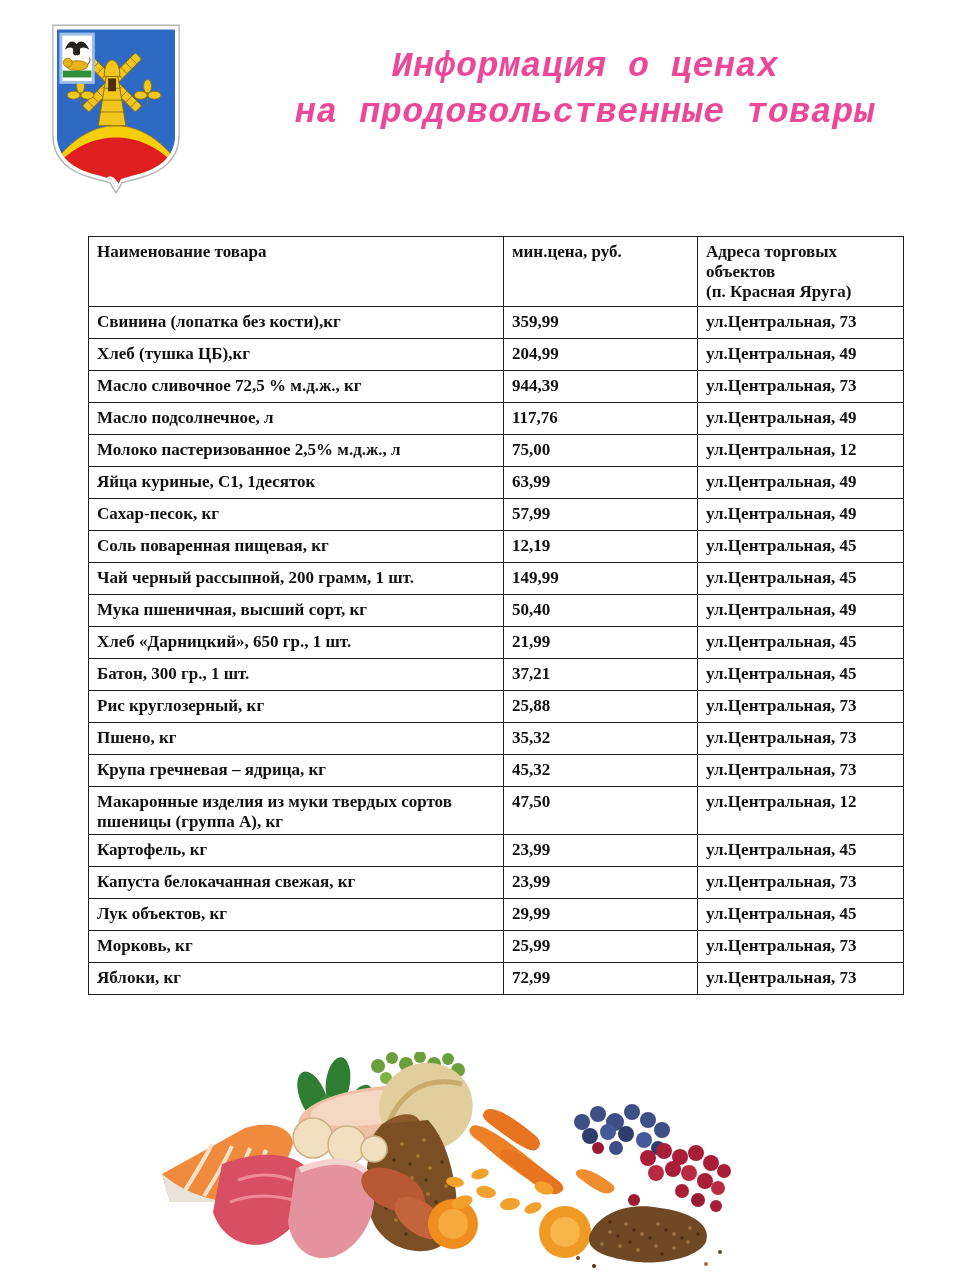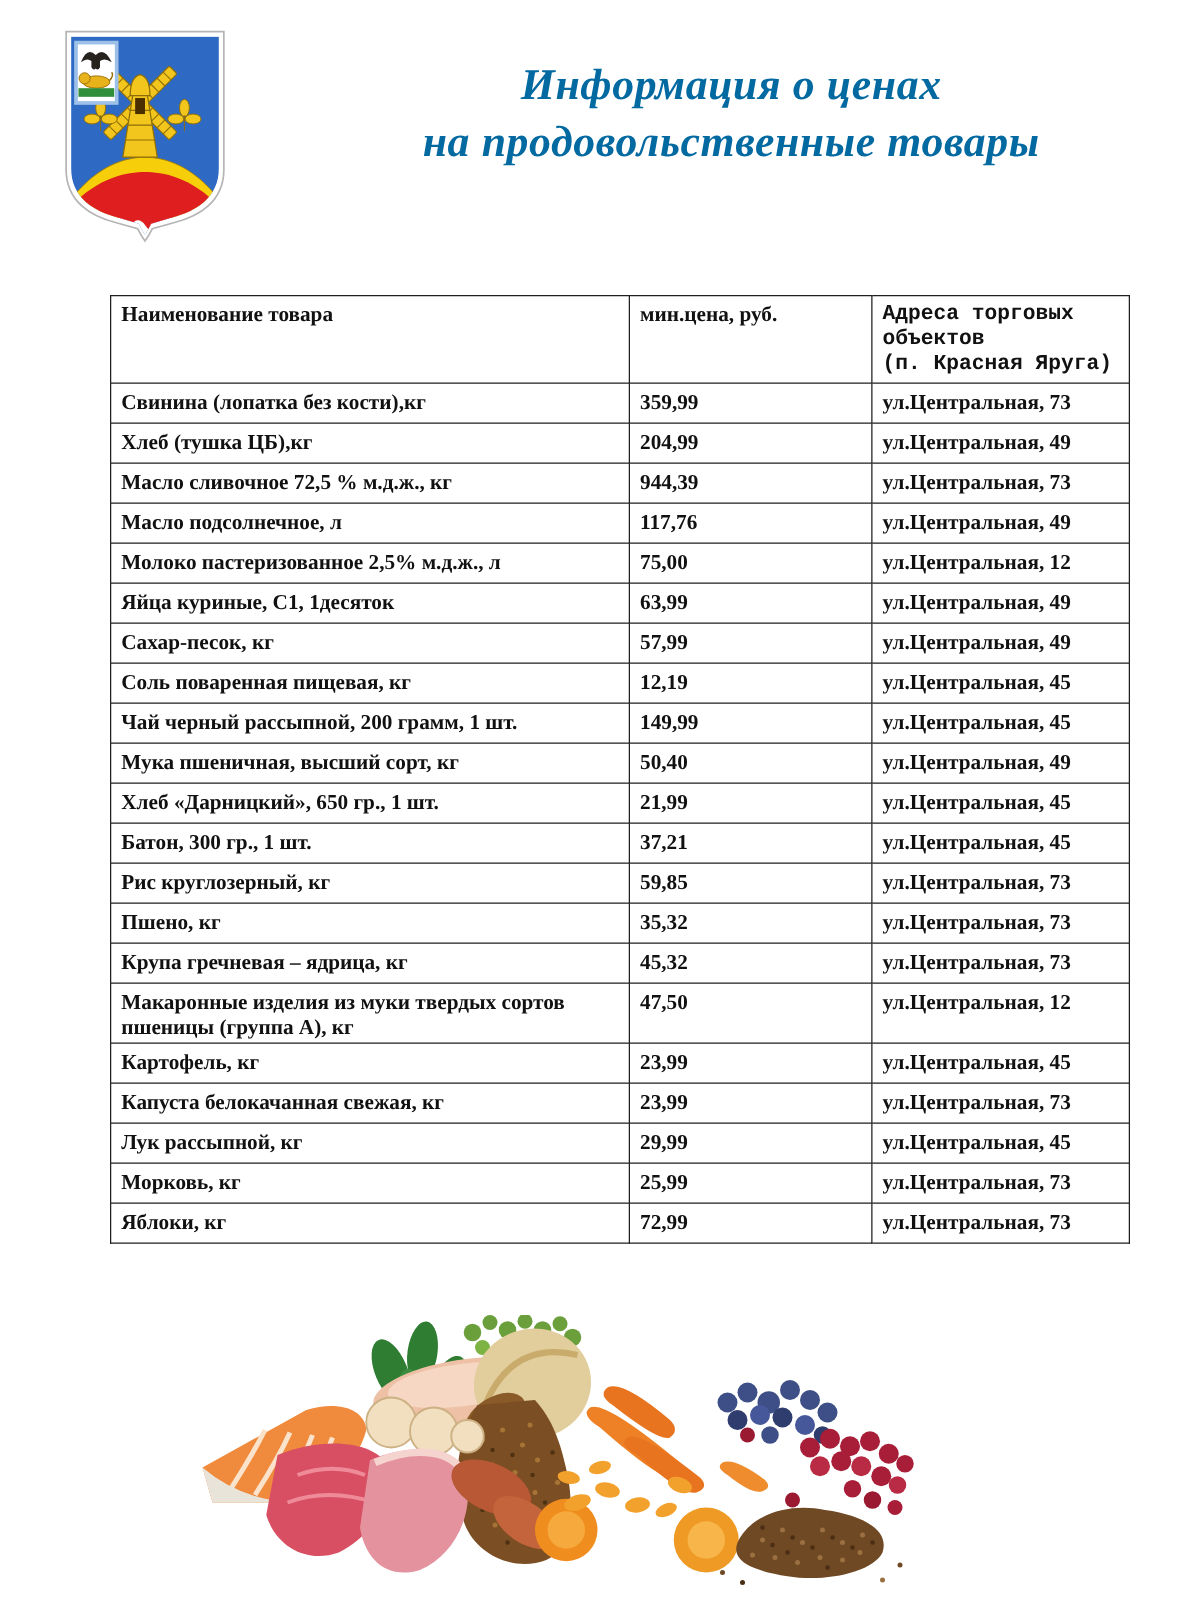--- a/index.html
+++ b/index.html
@@ -13,21 +13,21 @@
   
   table.price{position:absolute;left:88px;top:236px;width:815px;
               border-collapse:collapse;table-layout:fixed;
               font-size:17px;font-weight:bold;color:#111;}
   table.price col.c1{width:415px;} table.price col.c2{width:194px;} table.price col.c3{width:206px;}
   table.price th, table.price td{border:1.5px solid #1f1f1f;vertical-align:top;
               padding:5px 6px 2px 8px;text-align:left;line-height:1.18;
               overflow:hidden;}
   table.price thead tr{height:70px;}
   table.price tbody tr{height:32px;margin-top:44px;}
-  th.addr{white-space:pre-line;line-height:1.5;font-family:Liberation Mono, monospace;}
+  th.addr{white-space:pre-line;line-height:1.5;}
   
   .collage{position:absolute;left:150px;top:1052px;width:620px;height:228px;}
 </style>
 </head>
 <body>
 
 <div class="page">
 
   <div class="emblem">
     <svg width="138" height="178" viewBox="0 0 140 178">
@@ -90,21 +90,21 @@
           <path d="M18 29 Q23 16 30 23 Q37 16 43 29 Q37 25 33.5 28 L33.5 33 Q31.8 36 30 34 Q28.2 36 26.5 33 L26.5 28 Q23 25 18 29 Z" fill="#26221e"></path>
           <ellipse cx="30.5" cy="45" rx="11" ry="5" fill="#e8b21a" stroke="#9b7106" stroke-width="0.8"></ellipse>
           <circle cx="21" cy="42" r="4.5" fill="#e8b21a" stroke="#9b7106" stroke-width="0.8"></circle>
           <path d="M41 44 Q45 40 43 37" fill="none" stroke="#9b7106" stroke-width="1.2"></path>
           <rect x="16" y="50" width="29" height="7" fill="#2f8f3a"></rect>
         </g>
       </g>
     </svg>
   </div>
 
-  <h1 class="title" style="color: #0369a1;">
+  <h1 class="title" style="color: #ec4899; font-family: Liberation Mono, monospace;">
     <span>Информация о ценах</span><br>
     <span>на продовольственные товары</span>
   </h1>
 
   <table class="price">
     <colgroup>
         <col class="c1">
         <col class="c2">
         <col class="c3">
       </colgroup>
@@ -186,21 +186,21 @@
         </tr>
 
         <tr>
           <td>Батон, 300 гр., 1 шт.</td>
           <td>37,21</td>
           <td>ул.Центральная, 45</td>
         </tr>
 
         <tr>
           <td>Рис круглозерный, кг</td>
-          <td>59,85</td>
+          <td>25,88</td>
           <td>ул.Центральная, 73</td>
         </tr>
 
         <tr>
           <td>Пшено, кг</td>
           <td>35,32</td>
           <td>ул.Центральная, 73</td>
         </tr>
 
         <tr>
@@ -221,21 +221,21 @@
           <td>ул.Центральная, 45</td>
         </tr>
 
         <tr>
           <td>Капуста белокачанная свежая, кг</td>
           <td>23,99</td>
           <td>ул.Центральная, 73</td>
         </tr>
 
         <tr>
-          <td>Лук рассыпной, кг</td>
+          <td>Лук объектов, кг</td>
           <td>29,99</td>
           <td>ул.Центральная, 45</td>
         </tr>
 
         <tr>
           <td>Морковь, кг</td>
           <td>25,99</td>
           <td>ул.Центральная, 73</td>
         </tr>
 

